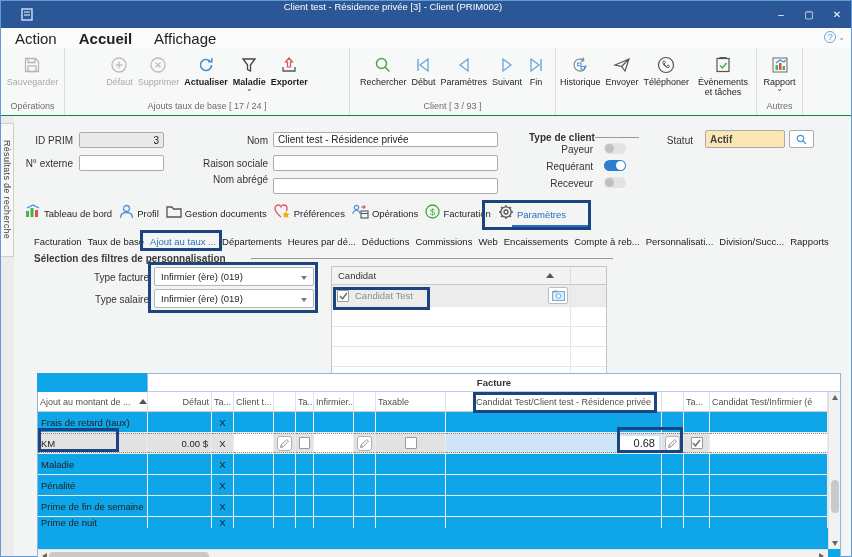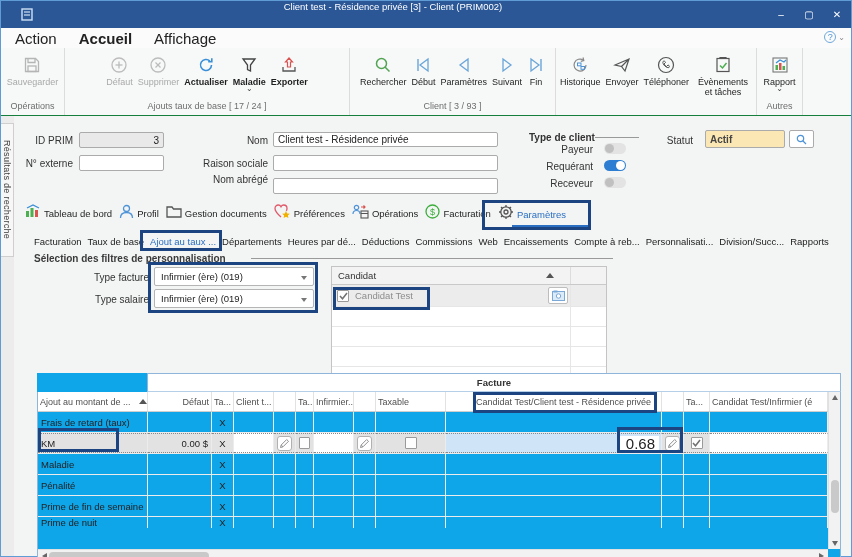--- a/index.html
+++ b/index.html
@@ -78,21 +78,21 @@
 .hcaret{width:0;height:0;border-left:4px solid transparent;border-right:4px solid transparent;border-bottom:5px solid #555;margin-left:8px}
 .frow{display:flex;height:21px;border-bottom:1px solid #ececec;position:relative}
 .fc{border-right:1px solid #ececec;font-size:9.5px;color:#222;display:flex;align-items:center;padding:0 3px;overflow:hidden;white-space:nowrap;flex:0 0 auto}
 .fc.r{justify-content:flex-end}
 .fc.c{justify-content:center}
 .frow.sel .fc{background:var(--sel-gray);border-top:1px dotted #888;border-bottom:1px dotted #888}
 .frow.sel .fc.white{background:#fff}
 .frow.sel .fc.blue{background:var(--sel-blue)}
 .frow.last{height:11px;border-bottom:none}
 .pbtn{width:18px;height:15px;background:#fff;border:1px solid #b1b1b1;border-radius:3px;display:flex;align-items:center;justify-content:center}
-.valbox{position:absolute;right:2px;top:2px;bottom:2px;width:42px;background:#fff;display:flex;align-items:center;justify-content:flex-end;font-size:15px;color:#222;padding-right:4px}
+.valbox{position:absolute;right:2px;top:2px;bottom:2px;width:42px;background:#fff;display:flex;align-items:center;justify-content:flex-end;font-size:11px;color:#222;padding-right:4px}
 #vscroll{position:absolute;right:0;top:0;width:12px;bottom:12px;background:#f2f2f2;border-left:1px solid #e0e0e0}
 #vscroll .up{position:absolute;top:3px;left:3px}
 #vscroll .dn{position:absolute;bottom:3px;left:3px}
 #vscroll .thumb{position:absolute;left:2px;width:8px;top:56%;height:21%;background:#c9c9c9;border-radius:4px}
 #hscroll{position:absolute;left:0;right:12px;bottom:0;height:12px;background:#f2f2f2;border-top:1px solid #e0e0e0;display:flex;align-items:center}
 #hscroll .lt{margin-left:4px}
 #hscroll .rt{position:absolute;right:4px}
 #hscroll .thumb{position:absolute;left:11px;width:160px;top:2px;height:8px;background:#c9c9c9;border-radius:4px}
 .sarr{width:0;height:0}
 .sarr.up{border-left:3px solid transparent;border-right:3px solid transparent;border-bottom:5px solid #666}

